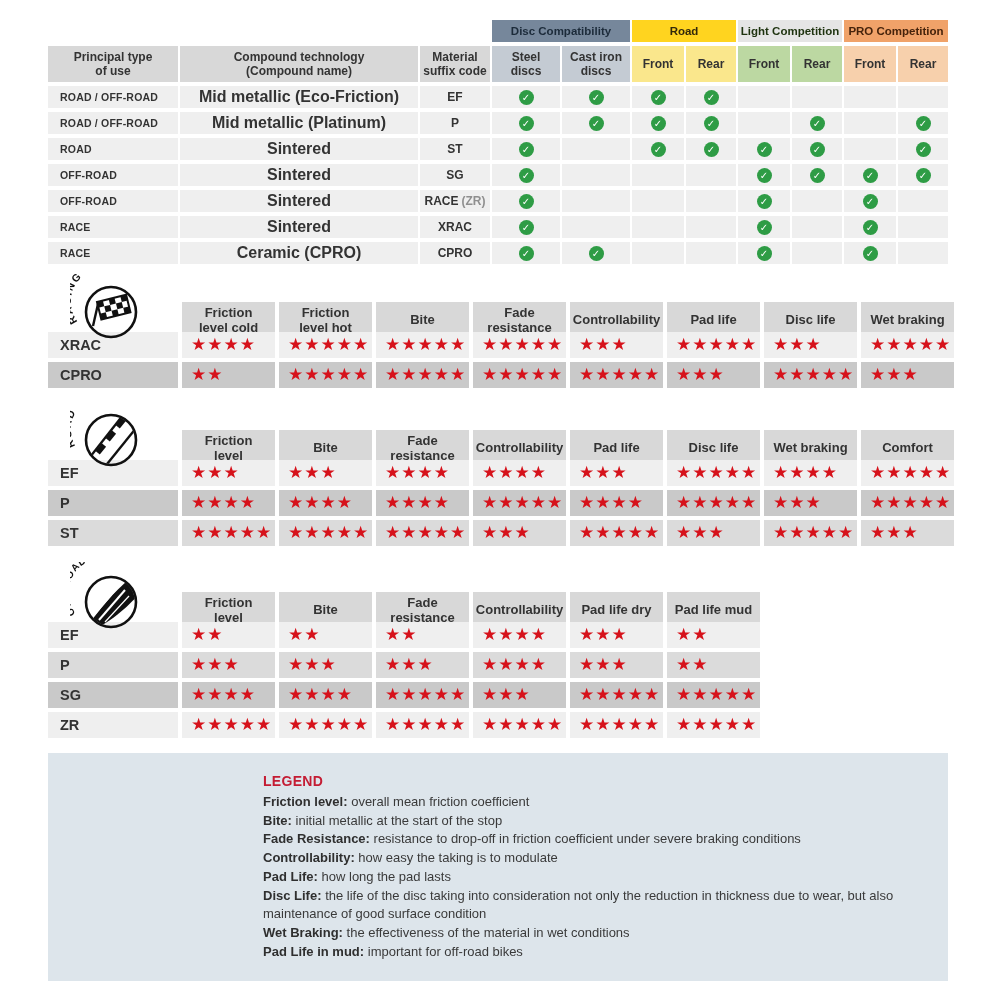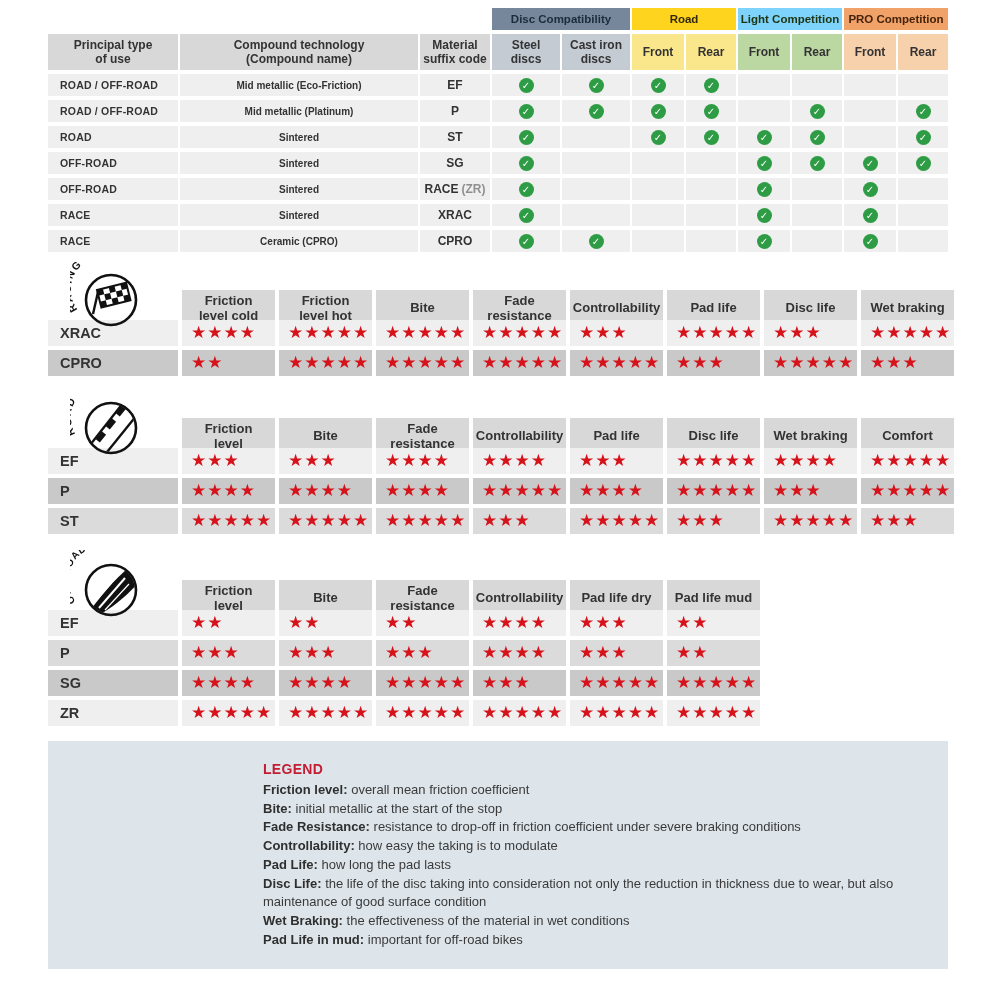--- a/index.html
+++ b/index.html
@@ -2,36 +2,36 @@
 <html style="--star-red: #D6121B; --check-green: #2E9C45; --cell-light: #EFEFEF; --header-gray: #D8D8D8; --legend-bg: #DDE5EB; --legend-title: #C41C33;"><head>
 <meta charset="utf-8">
 <style>
   html,body{margin:0;padding:0;background:#fff;}
   body{
     width:1000px;height:1000px;overflow:hidden;
     font-family:"Liberation Sans","DejaVu Sans",sans-serif;
     color:#333;
     -webkit-font-smoothing:antialiased;
   }
-  .page{padding:8px 52px 0 48px;position:relative;}
+  .page{padding:20px 52px 0 48px;position:relative;}
   .cell{display:flex;align-items:center;justify-content:center;text-align:center;}
   .wrap2{white-space:pre-line;line-height:1.18;}
 
   
   .compat-grid{
     display:grid;
     grid-template-columns:130px 238px 70px 68px 68px 52px 50px 52px 50px 52px 50px;
     grid-template-rows:22px 36px repeat(7,22px);
     gap:4px 2px;
   }
   .compat-spacer{background:transparent;}
   .group-header{font-size:11.5px;font-weight:bold;}
   .col-header{background:var(--header-gray);font-size:12px;font-weight:bold;color:#333;}
   .use-cell{background:var(--cell-light);font-size:10.5px;font-weight:bold;letter-spacing:.2px;justify-content:flex-start;padding-left:12px;text-align:left;}
-  .compound-cell{background:var(--cell-light);font-size:10px;font-weight:bold;}
+  .compound-cell{background:var(--cell-light);font-size:16px;font-weight:bold;}
   .code-cell{background:var(--cell-light);font-size:12px;font-weight:bold;}
   .code-note{color:#8f8f8f;font-weight:bold;margin-left:3px;}
   .check-cell{background:var(--cell-light);}
   .check-circle{
     width:15px;height:15px;border-radius:50%;
     background:var(--check-green);color:#fff;
     font-size:10px;font-weight:bold;line-height:15px;text-align:center;
     display:inline-block;font-family:"DejaVu Sans",sans-serif;
   }
 
@@ -70,21 +70,21 @@
 </style>
 </head>
 <body>
 
 <div class="page">
 
   <div class="compat-grid">
       <div class="compat-spacer" style="grid-column: 1 / span 3;"></div>
       <div class="cell group-header" style="background: rgb(118, 135, 155); color: rgb(28, 43, 58); grid-column: span 2;">Disc Compatibility</div>
       <div class="cell group-header" style="background: rgb(255, 212, 31); color: rgb(51, 41, 10); grid-column: span 2;">Road</div>
-      <div class="cell group-header" style="background: #7dd3fc; color: rgb(30, 51, 15); grid-column: span 2;">Light Competition</div>
+      <div class="cell group-header" style="background: #e5e5e5; color: rgb(30, 51, 15); grid-column: span 2;">Light Competition</div>
       <div class="cell group-header" style="background: rgb(240, 162, 105); color: rgb(70, 35, 11); grid-column: span 2;">PRO Competition</div>
       <div class="cell col-header wrap2">Principal type
 of use</div>
       <div class="cell col-header wrap2">Compound technology
 (Compound name)</div>
       <div class="cell col-header wrap2">Material
 suffix code</div>
       <div class="cell col-header wrap2" style="background: rgb(196, 203, 211);">Steel
 discs</div>
       <div class="cell col-header wrap2" style="background: rgb(196, 203, 211);">Cast iron

